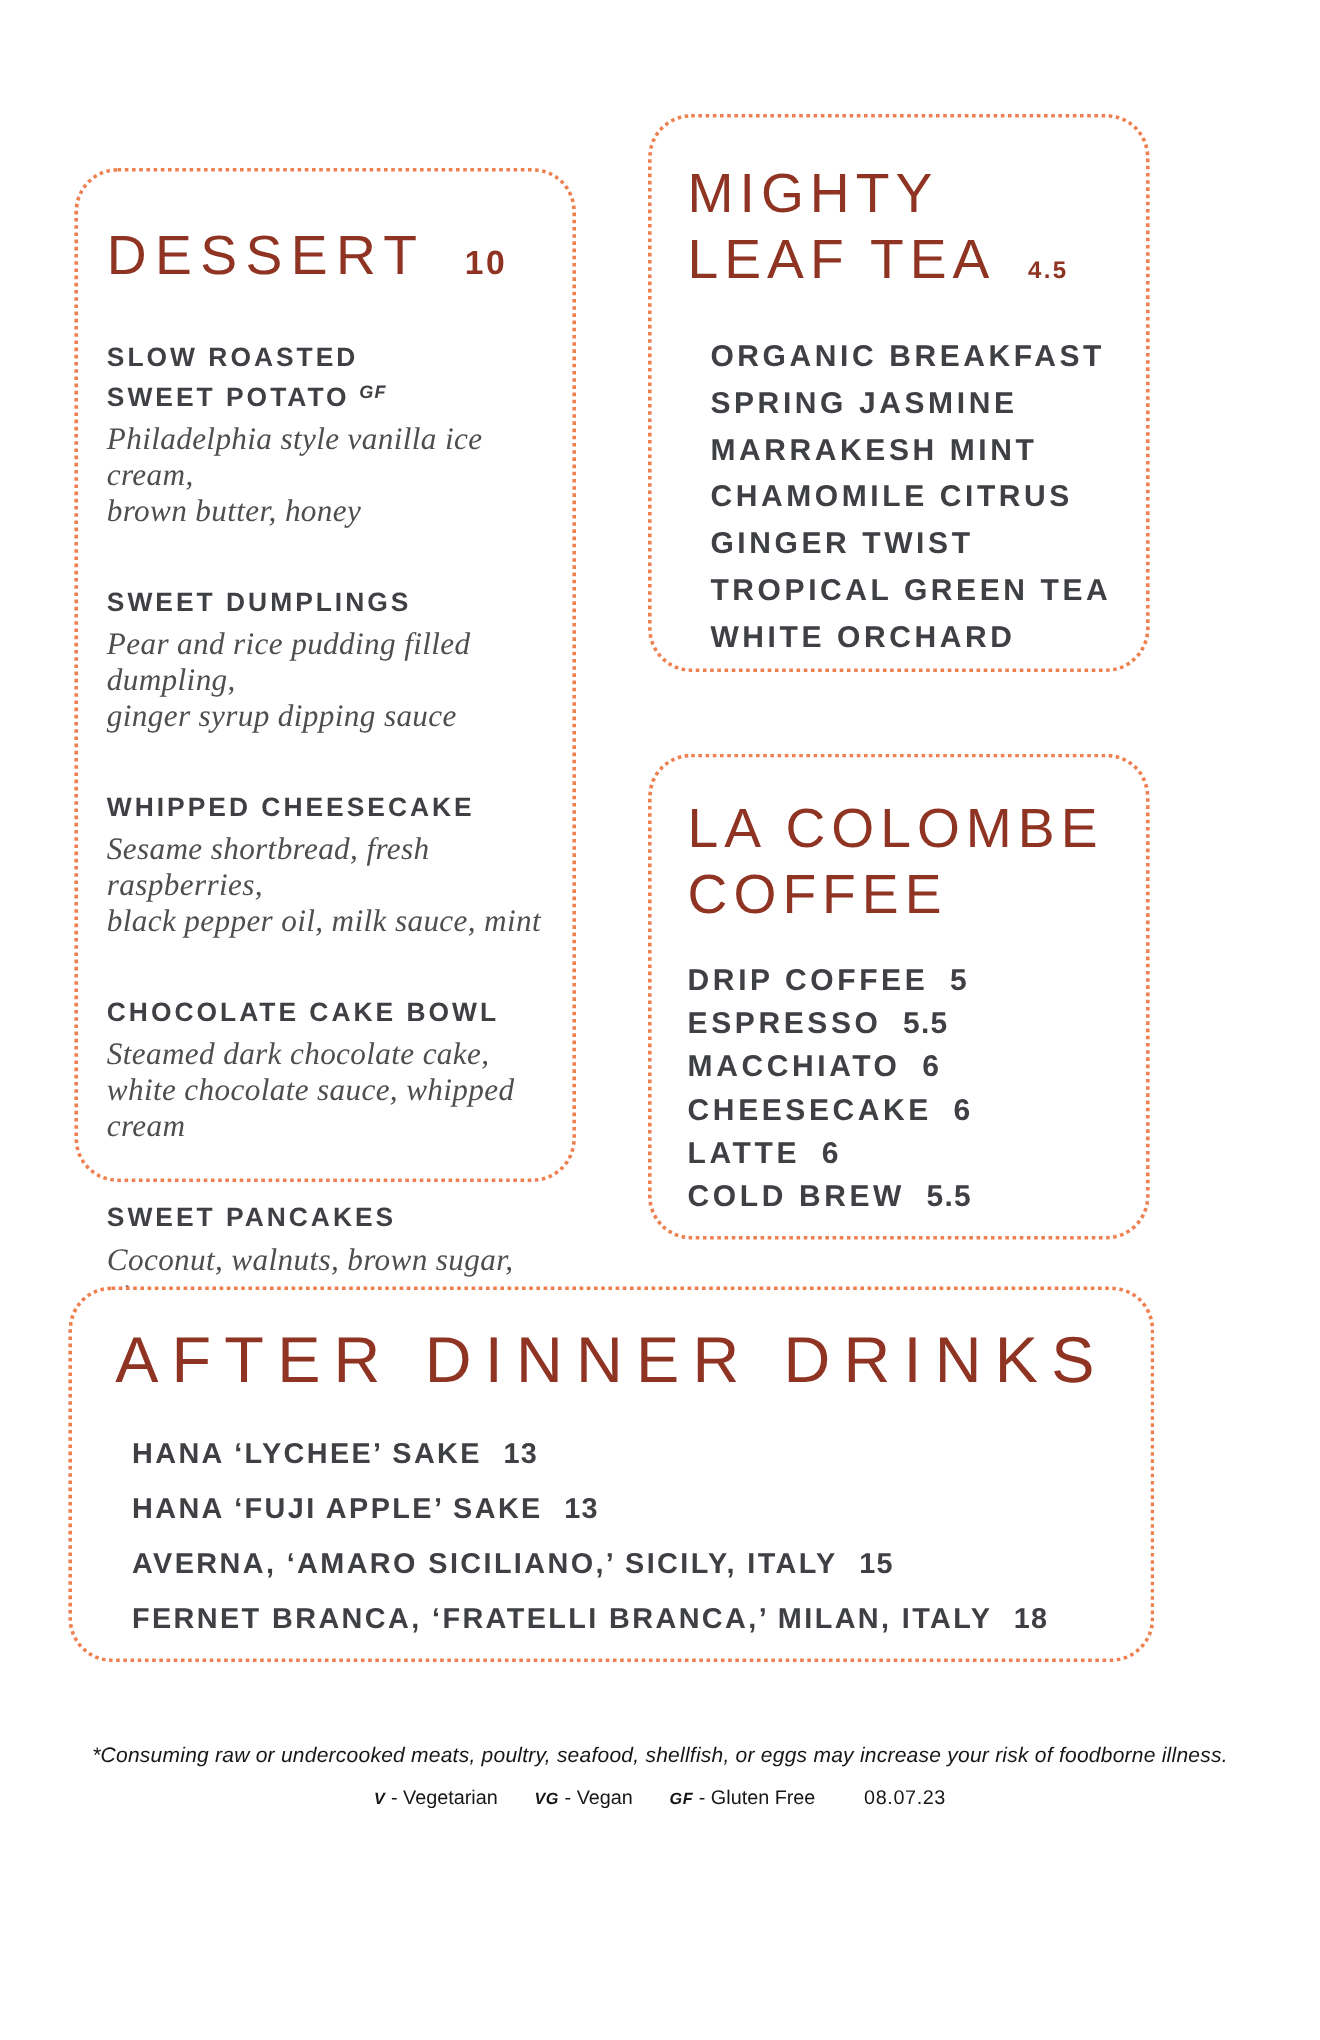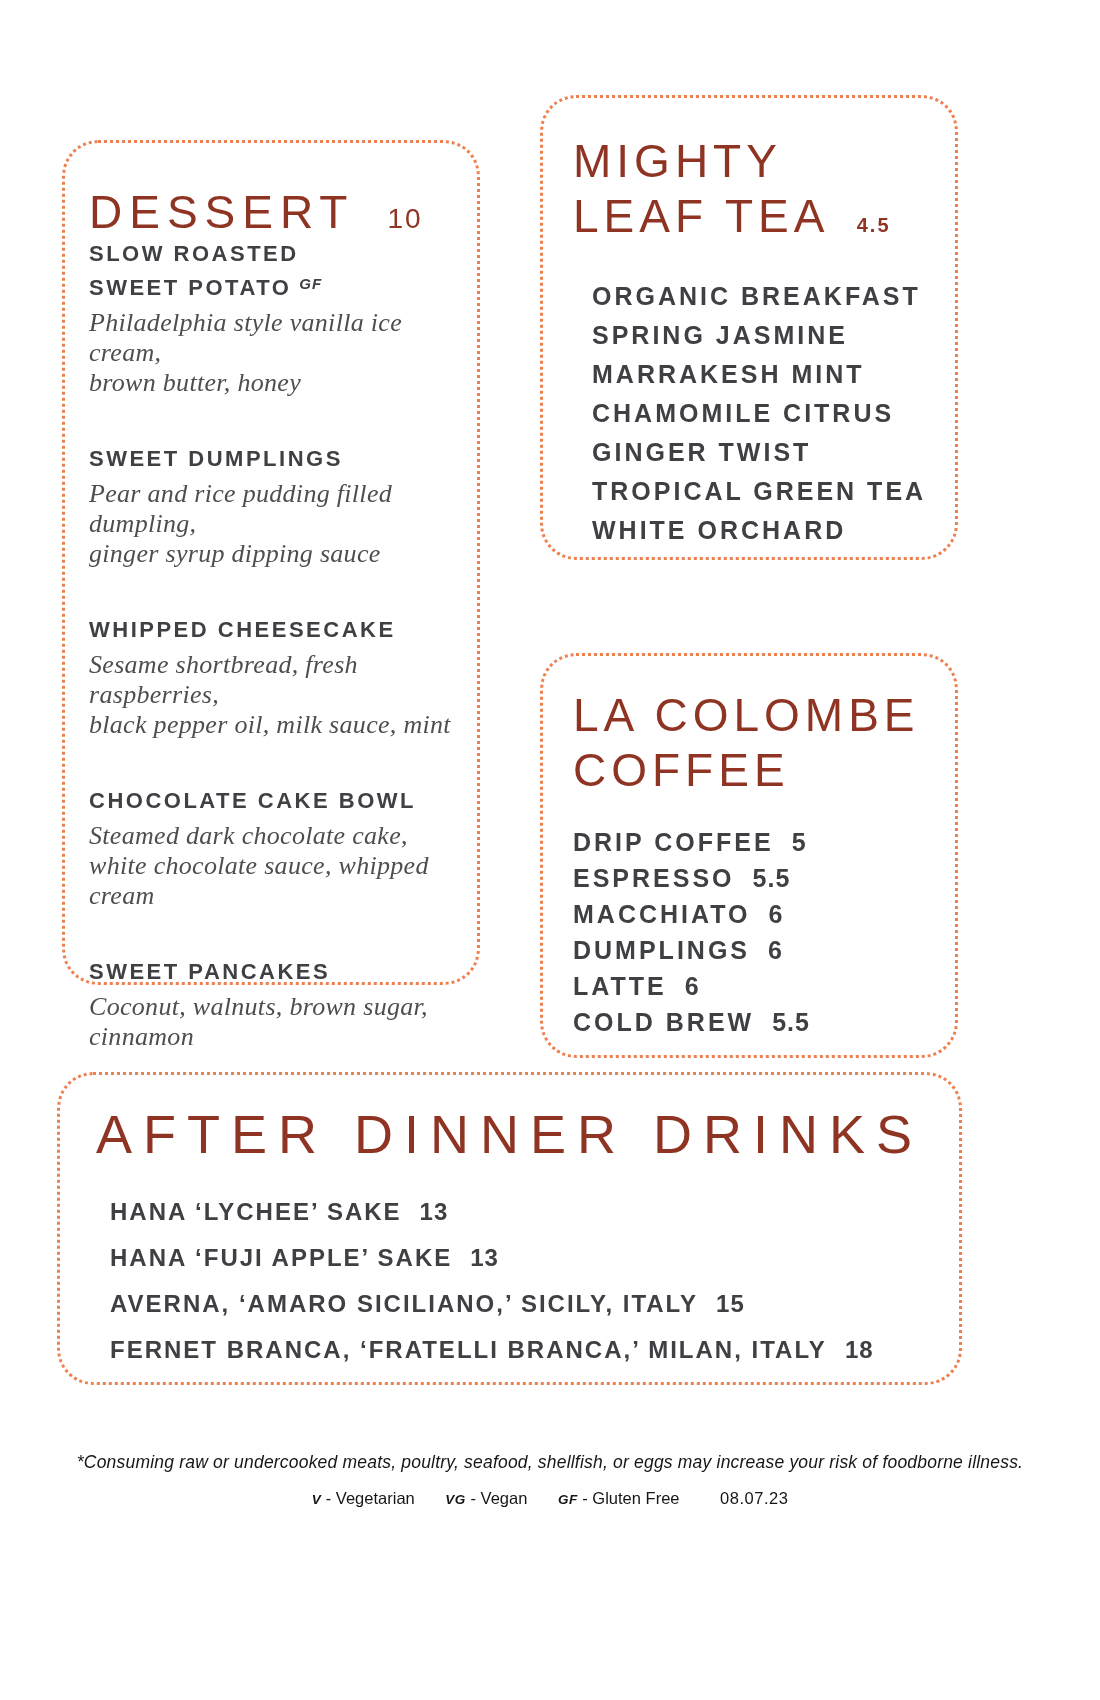--- a/index.html
+++ b/index.html
@@ -23,22 +23,22 @@
 
   
   .dessert-box { left: 62px; top: 140px; width: 418px; height: 845px; padding: 42px 18px 0 24px; }
   .d-title {
     color: #8f3323;
     font-size: 46px;
     font-weight: 400;
     letter-spacing: 7px;
     white-space: nowrap;
   }
-  .d-title .sec-price { font-size: 28px; letter-spacing: 2px; margin-left: 14px; font-weight: 400; }
-  .d-items { }
+  .d-title .sec-price { font-size: 28px; letter-spacing: 2px; margin-left: 14px; font-weight: 700; }
+  .d-items { margin-top: 44px; }
   .d-item { margin-bottom: 46px; }
   .d-name {
     color: #3e4044;
     font-size: 22px;
     font-weight: 700;
     letter-spacing: 2.5px;
     line-height: 30px;
   }
   .d-name .nm { white-space: pre-line; }
   .tag {
@@ -74,21 +74,21 @@
   .t-row {
     color: #3e4044;
     font-size: 25px;
     font-weight: 700;
     letter-spacing: 3px;
     line-height: 39px;
     white-space: nowrap;
   }
 
   
-  .coffee-box { left: 540px; top: 653px; width: 418px; height: 405px; padding: 32px 0 0 30px; }
+  .coffee-box { left: 540px; top: 628px; width: 418px; height: 405px; padding: 32px 0 0 30px; }
   .c-items { margin-top: 26px; }
   .c-row {
     color: #3e4044;
     font-size: 25px;
     letter-spacing: 3px;
     line-height: 36px;
     white-space: nowrap;
   }
   .c-name { font-weight: 700; }
   .c-price { font-weight: 700; margin-left: 18px; letter-spacing: 1px; }
@@ -218,21 +218,21 @@
       <div class="c-row">
         <span class="c-name">DRIP COFFEE</span><span class="c-price">5</span>
       </div>
       <div class="c-row">
         <span class="c-name">ESPRESSO</span><span class="c-price">5.5</span>
       </div>
       <div class="c-row">
         <span class="c-name">MACCHIATO</span><span class="c-price">6</span>
       </div>
       <div class="c-row">
-        <span class="c-name">DUMPLINGS</span><span class="c-price">6</span>
+        <span class="c-name">CHEESECAKE</span><span class="c-price">6</span>
       </div>
       <div class="c-row">
         <span class="c-name">LATTE</span><span class="c-price">6</span>
       </div>
       <div class="c-row">
         <span class="c-name">COLD BREW</span><span class="c-price">5.5</span>
       </div>
     </div>
   </div>
 

